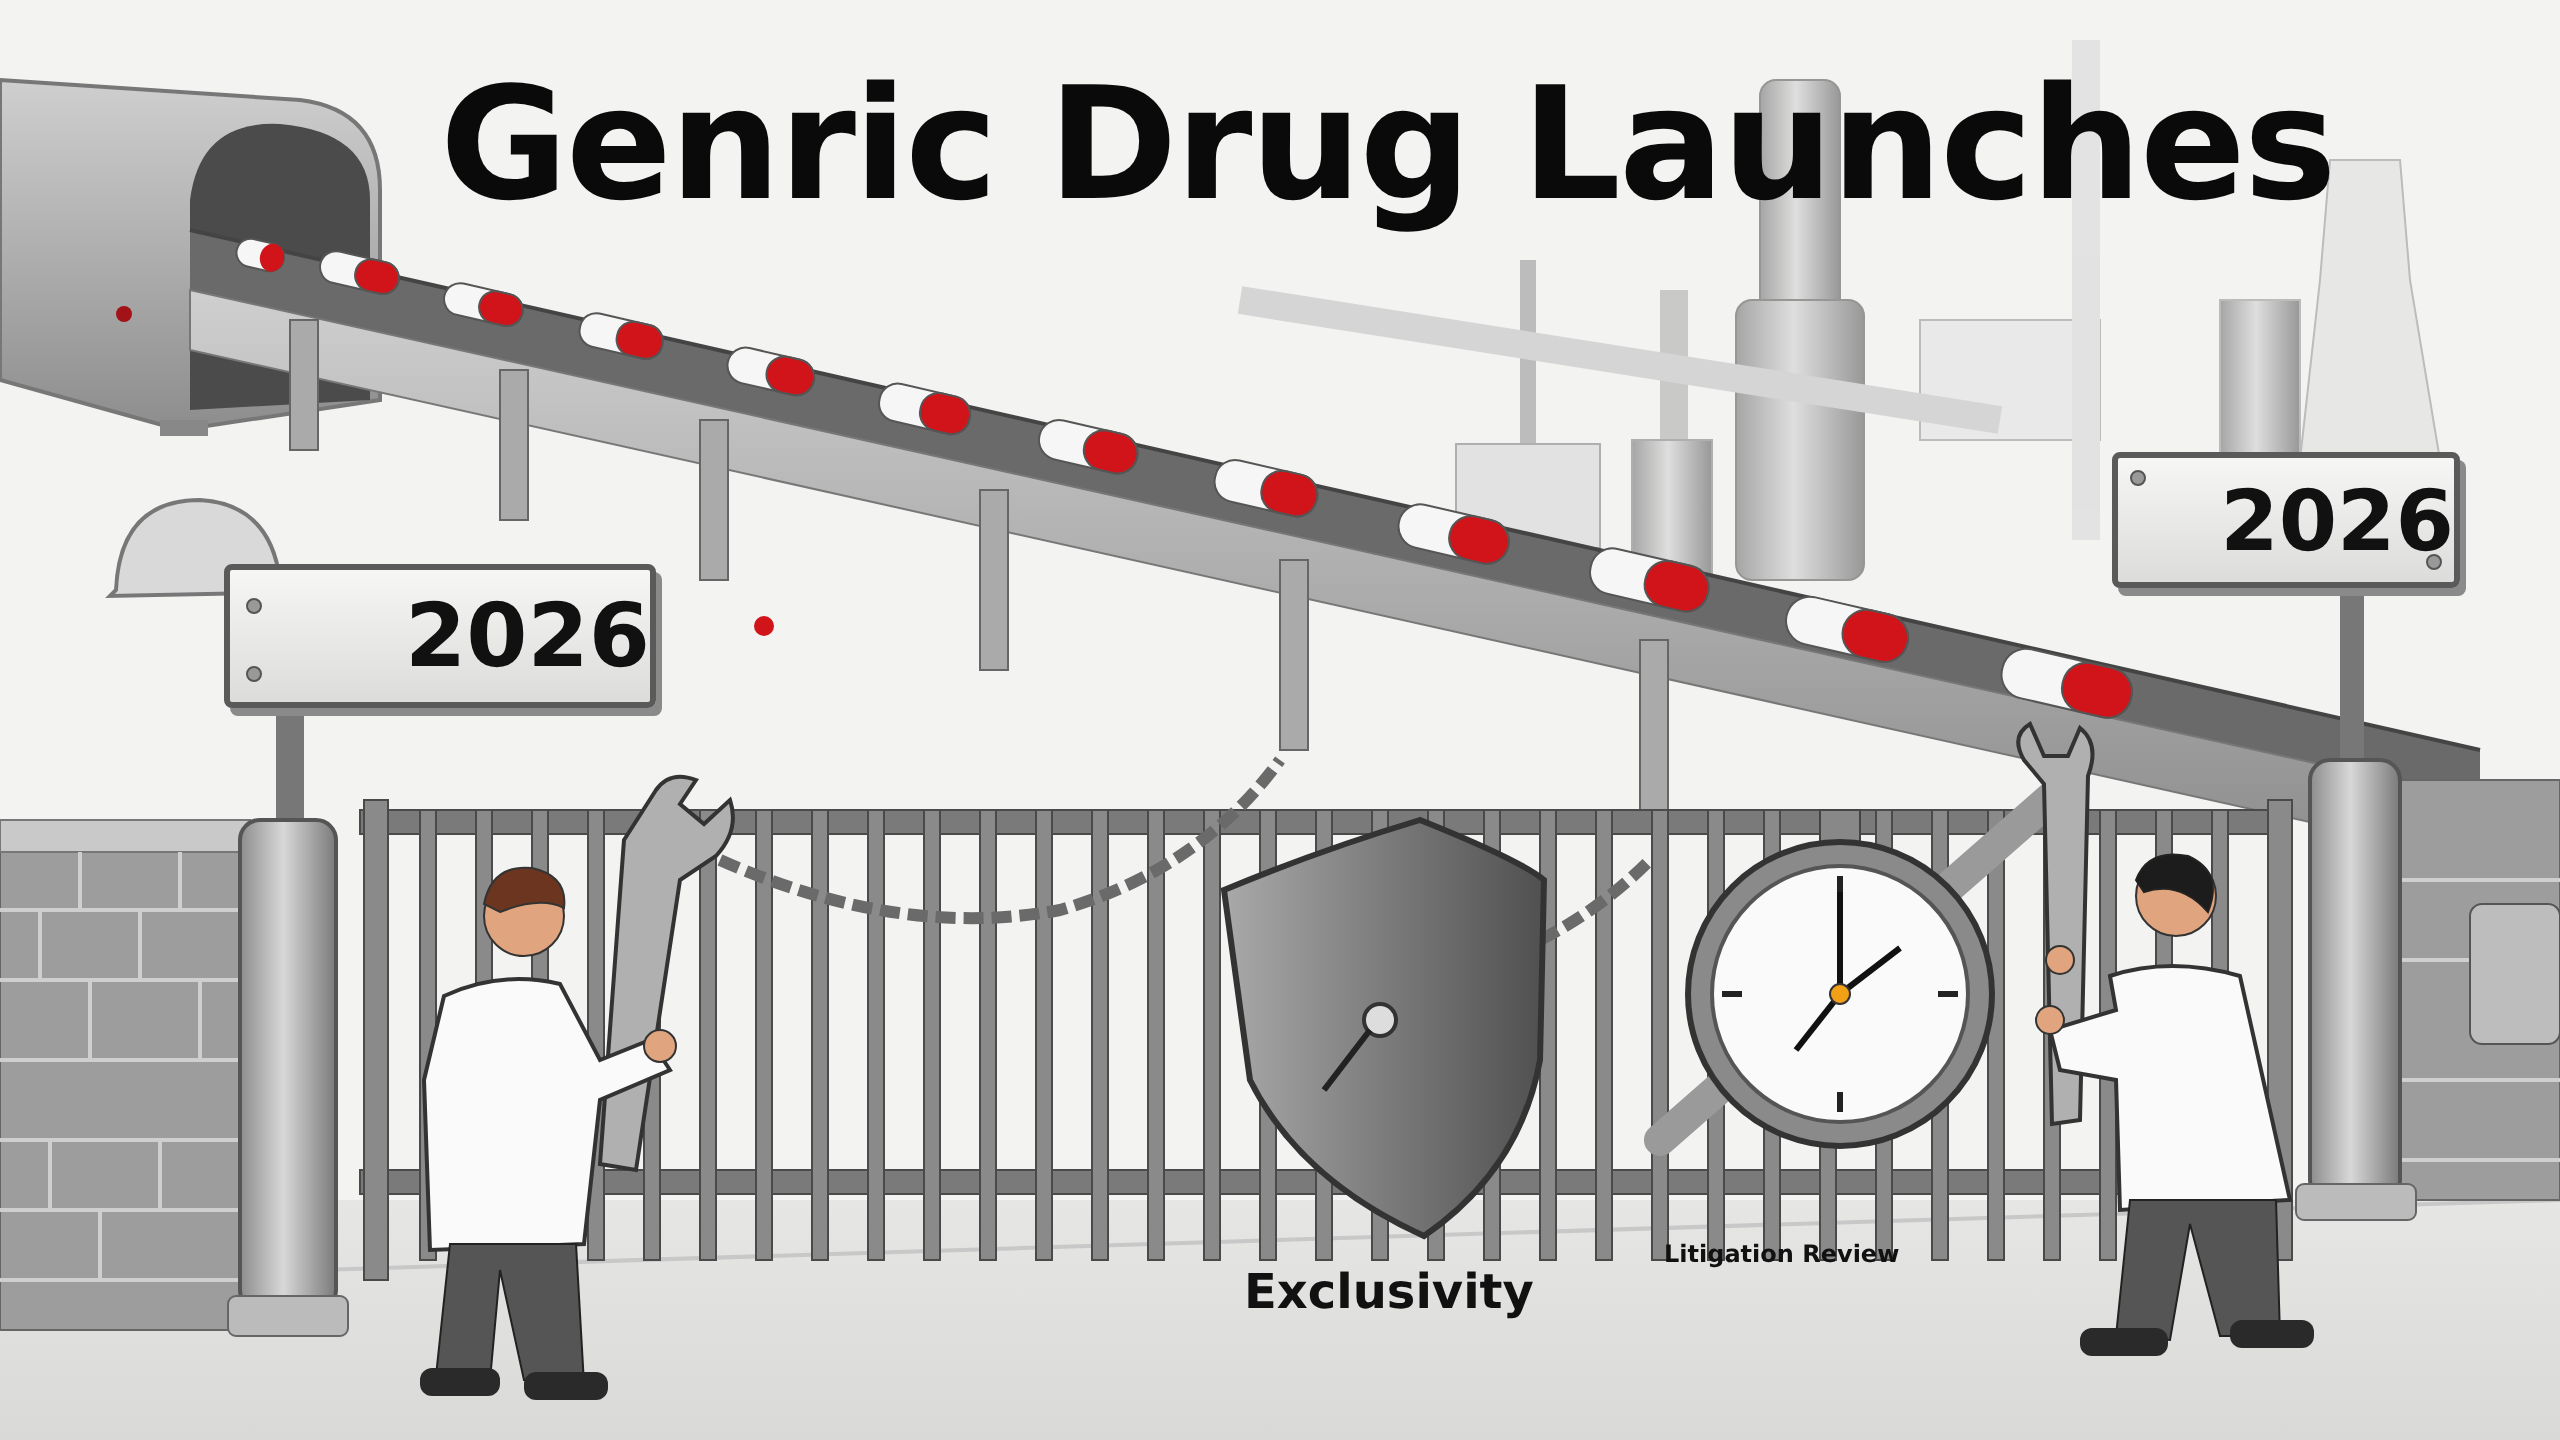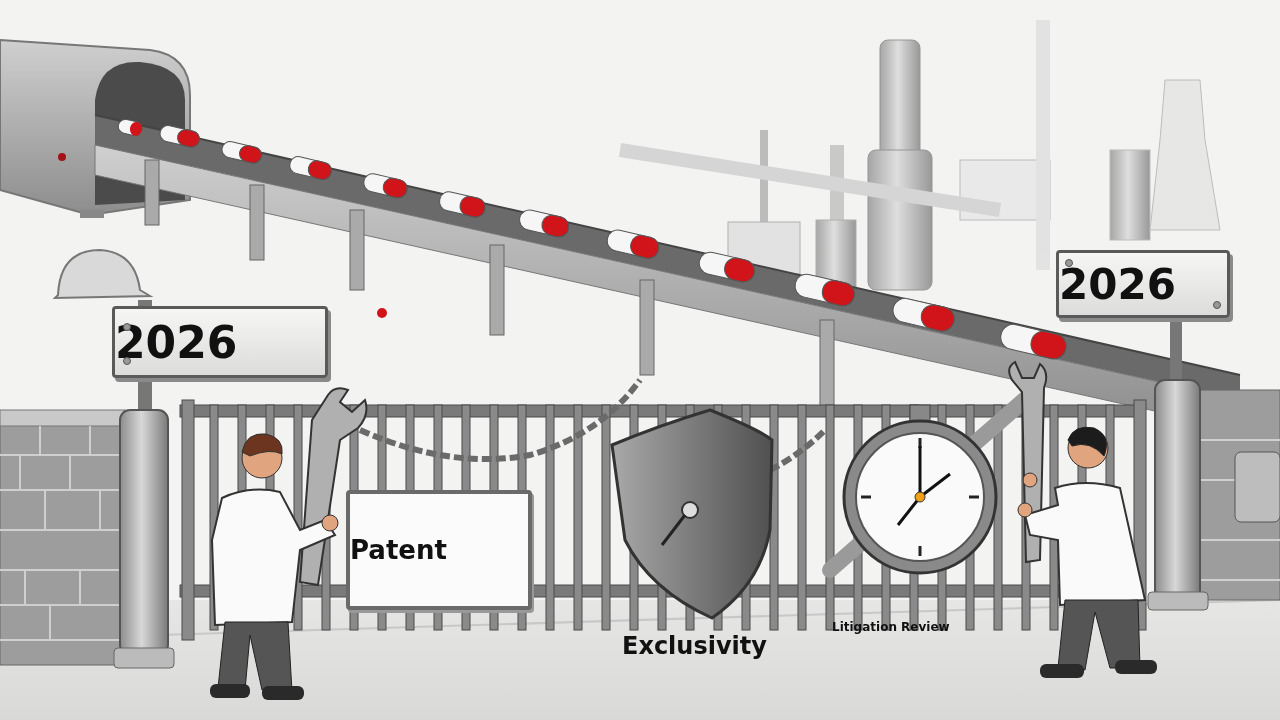--- a/index.html
+++ b/index.html
@@ -16,22 +16,22 @@
     position: absolute; left: 220px; top: 34px; width: 940px;
     font-weight: bold; font-size: 78px; letter-spacing: -1px;
     color: #0a0a0a; line-height: 1; z-index: 20; white-space: nowrap;
   }
 
   
   .sign {
     position: absolute; background: linear-gradient(#f6f6f5, #dcdcdb);
     border: 3px solid #5a5a5a; border-radius: 4px;
     box-shadow: 3px 4px 0 #8a8a8a;
-    display: flex; align-items: center; justify-content: flex-start;
-    font-weight: bold; color: #111; z-index: 12; margin-top: 24px;
+    display: flex; align-items: center; justify-content: flex-end;
+    font-weight: bold; color: #111; z-index: 12;
   }
   .sign .rivet { position: absolute; width: 6px; height: 6px; border-radius: 50%; background: #999; border: 1px solid #555; }
 
   .label-text {
     position: absolute; font-weight: bold; color: #111; z-index: 15; white-space: nowrap;
   }
 </style>
 </head>
 <body>
 
@@ -260,34 +260,32 @@
       <path d="M1068 440 Q1074 424 1094 428 Q1112 436 1104 456 Q1090 440 1072 446 Z" fill="#1c1c1c" stroke="#222"></path>
       <path d="M1055 488 Q1085 478 1120 488 L1145 600 L1060 605 L1058 540 L1030 535 L1025 515 L1058 505 Z" fill="#fafafa" stroke="#333" stroke-width="2"></path>
       <path d="M1065 600 L1058 668 L1085 670 L1095 612 L1110 668 L1140 668 L1138 600 Z" fill="#555" stroke="#222"></path>
       <rect x="1040" y="664" width="44" height="14" rx="6" fill="#2a2a2a"></rect>
       <rect x="1115" y="660" width="42" height="14" rx="6" fill="#2a2a2a"></rect>
       <circle cx="1030" cy="480" r="7" fill="#e0a47e" stroke="#333"></circle>
       <circle cx="1025" cy="510" r="7" fill="#e0a47e" stroke="#333"></circle>
     </g>
   </svg>
 
+  <div class="title">Genric Drug Launches</div>
 
   <div class="sign" style="left:112px;top:282px;width:210px;height:66px;font-size:44px;">
     <span class="rivet" style="left:8px;top:14px"></span>
     <span class="rivet" style="left:8px;bottom:10px"></span>
     <span>2026</span>
   </div>
 
   <div class="sign" style="left:1056px;top:226px;width:168px;height:62px;font-size:42px;">
     <span class="rivet" style="left:6px;top:6px"></span>
     <span class="rivet" style="right:6px;bottom:6px"></span>
     <span>2026</span>
   </div>
 
-  <div class="sign" style="left:346px;top:466px;width:178px;height:112px;font-size:26px;box-shadow:2px 3px 0 #999;border-width:4px;border-color:#6a6a6a;background:#fbfbfb;">
-    <span>Patent</span>
-  </div>
 
   <div class="label-text" style="left:622px;top:632px;font-size:24px;">Exclusivity</div>
 
   <div class="label-text" style="left:832px;top:620px;font-size:12px;">Litigation Review</div>
 
 </div>
 
 </body></html>

